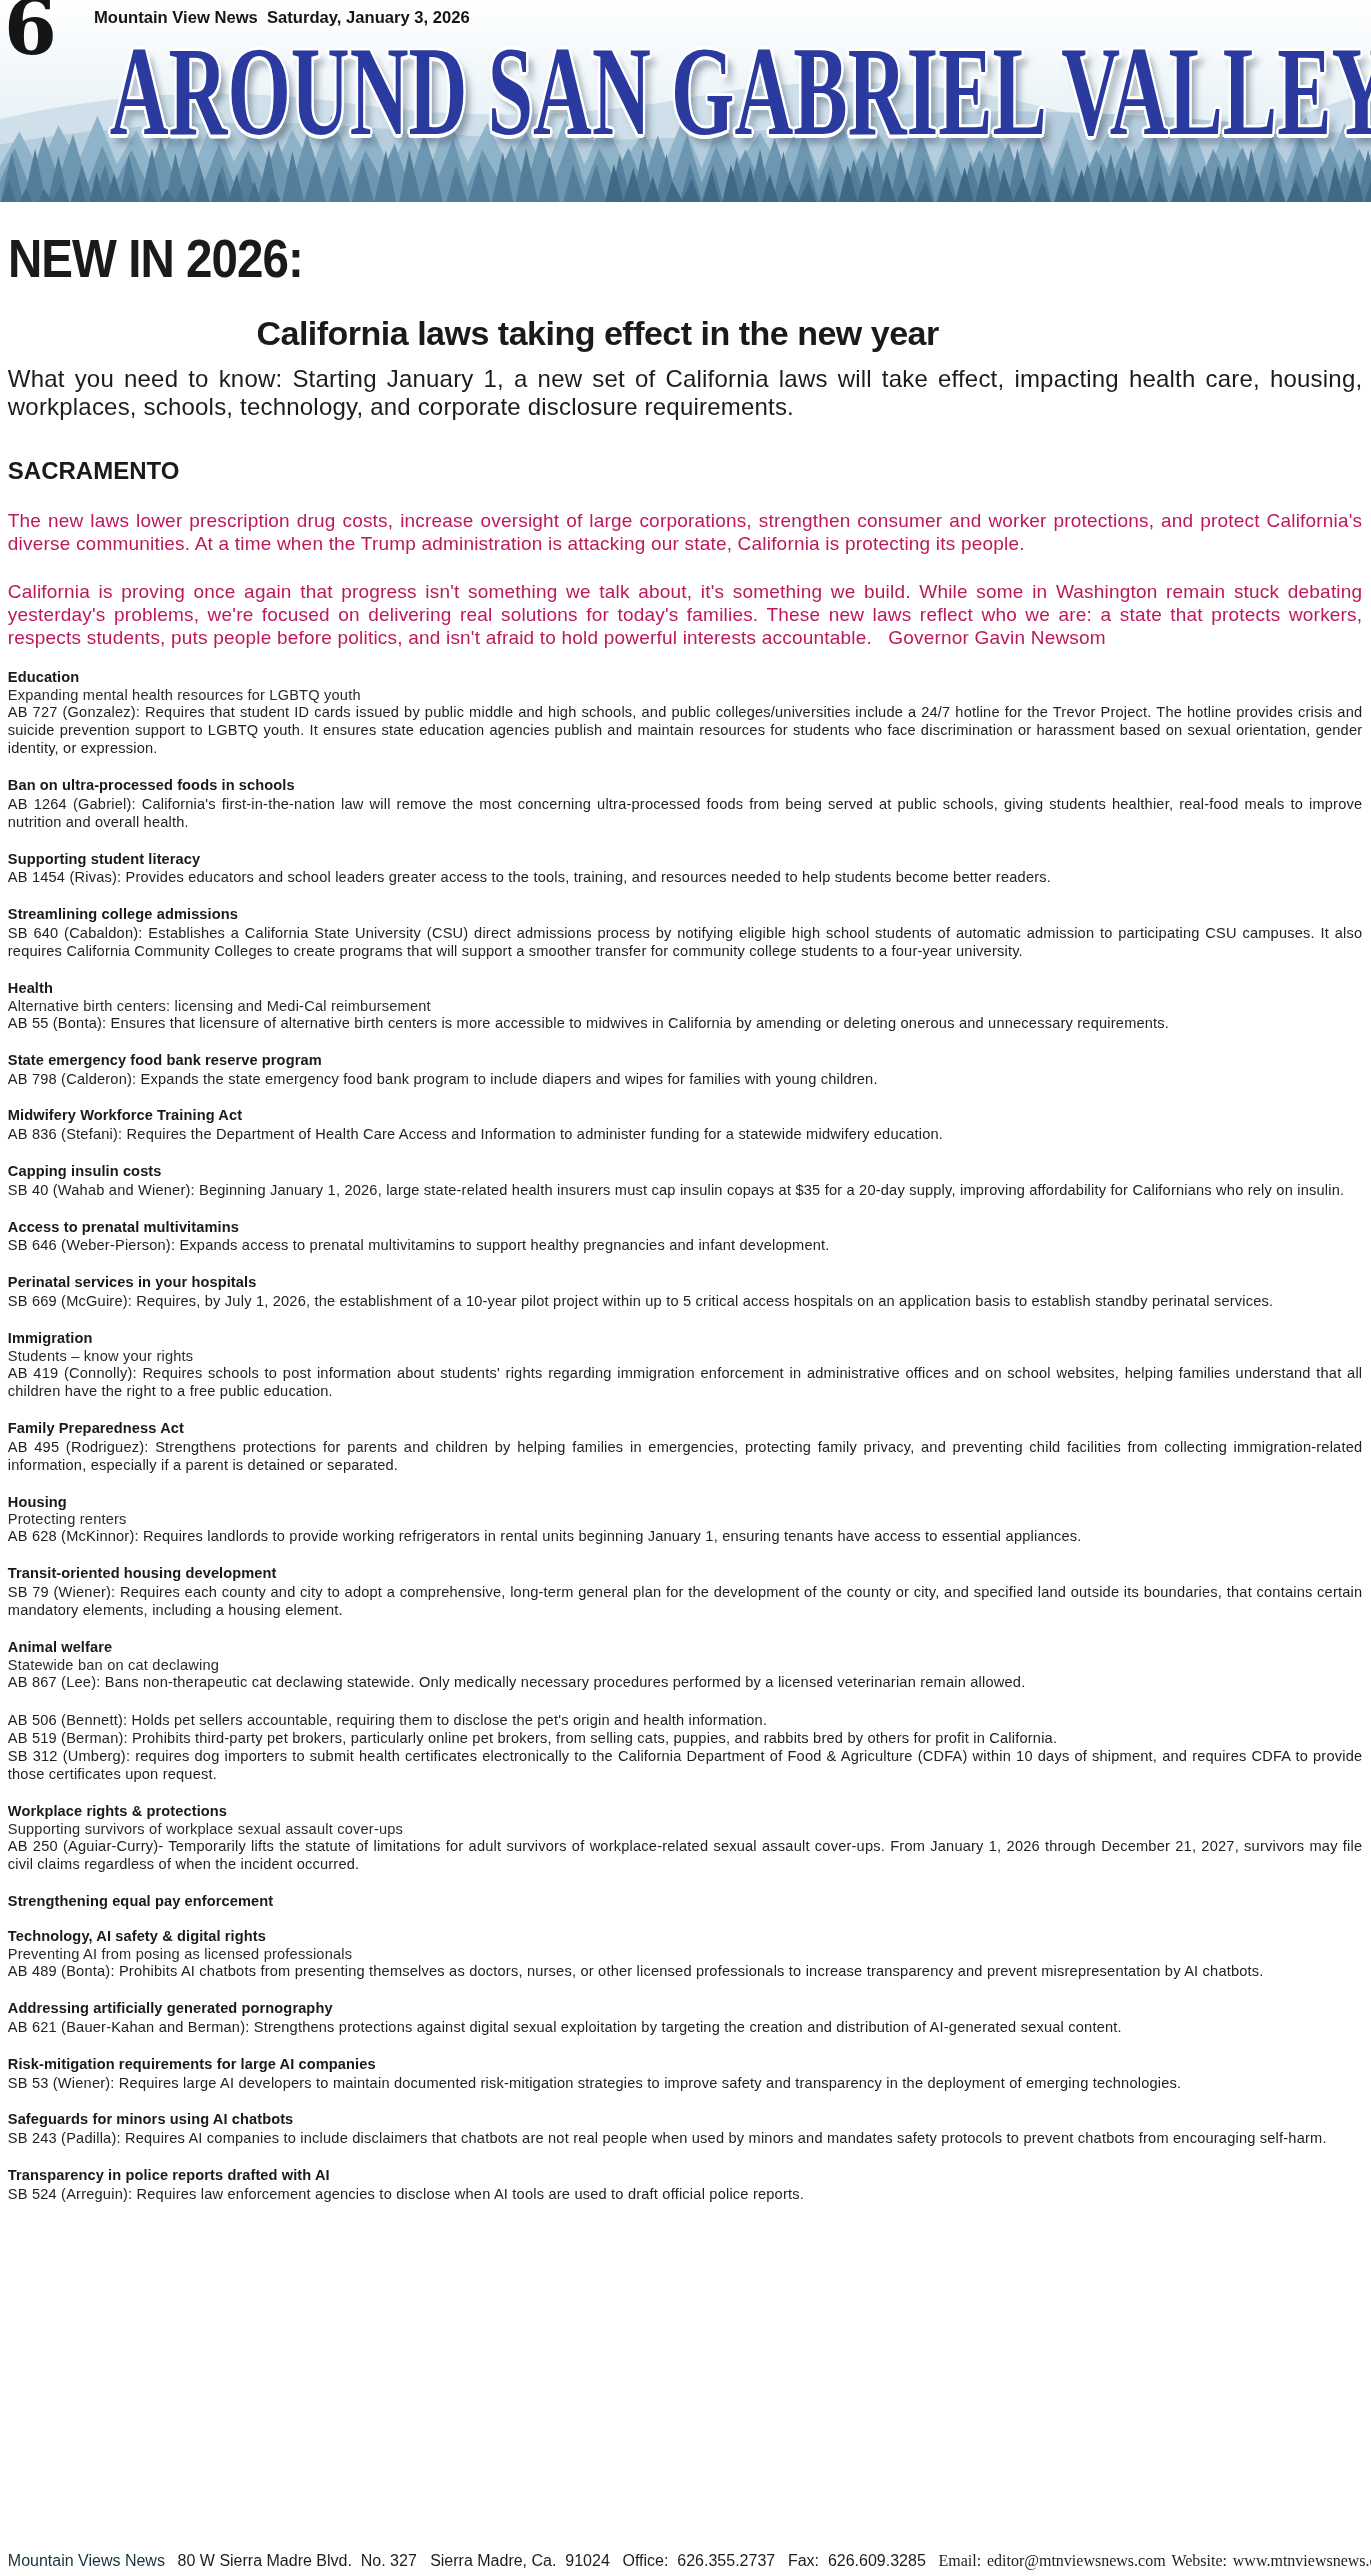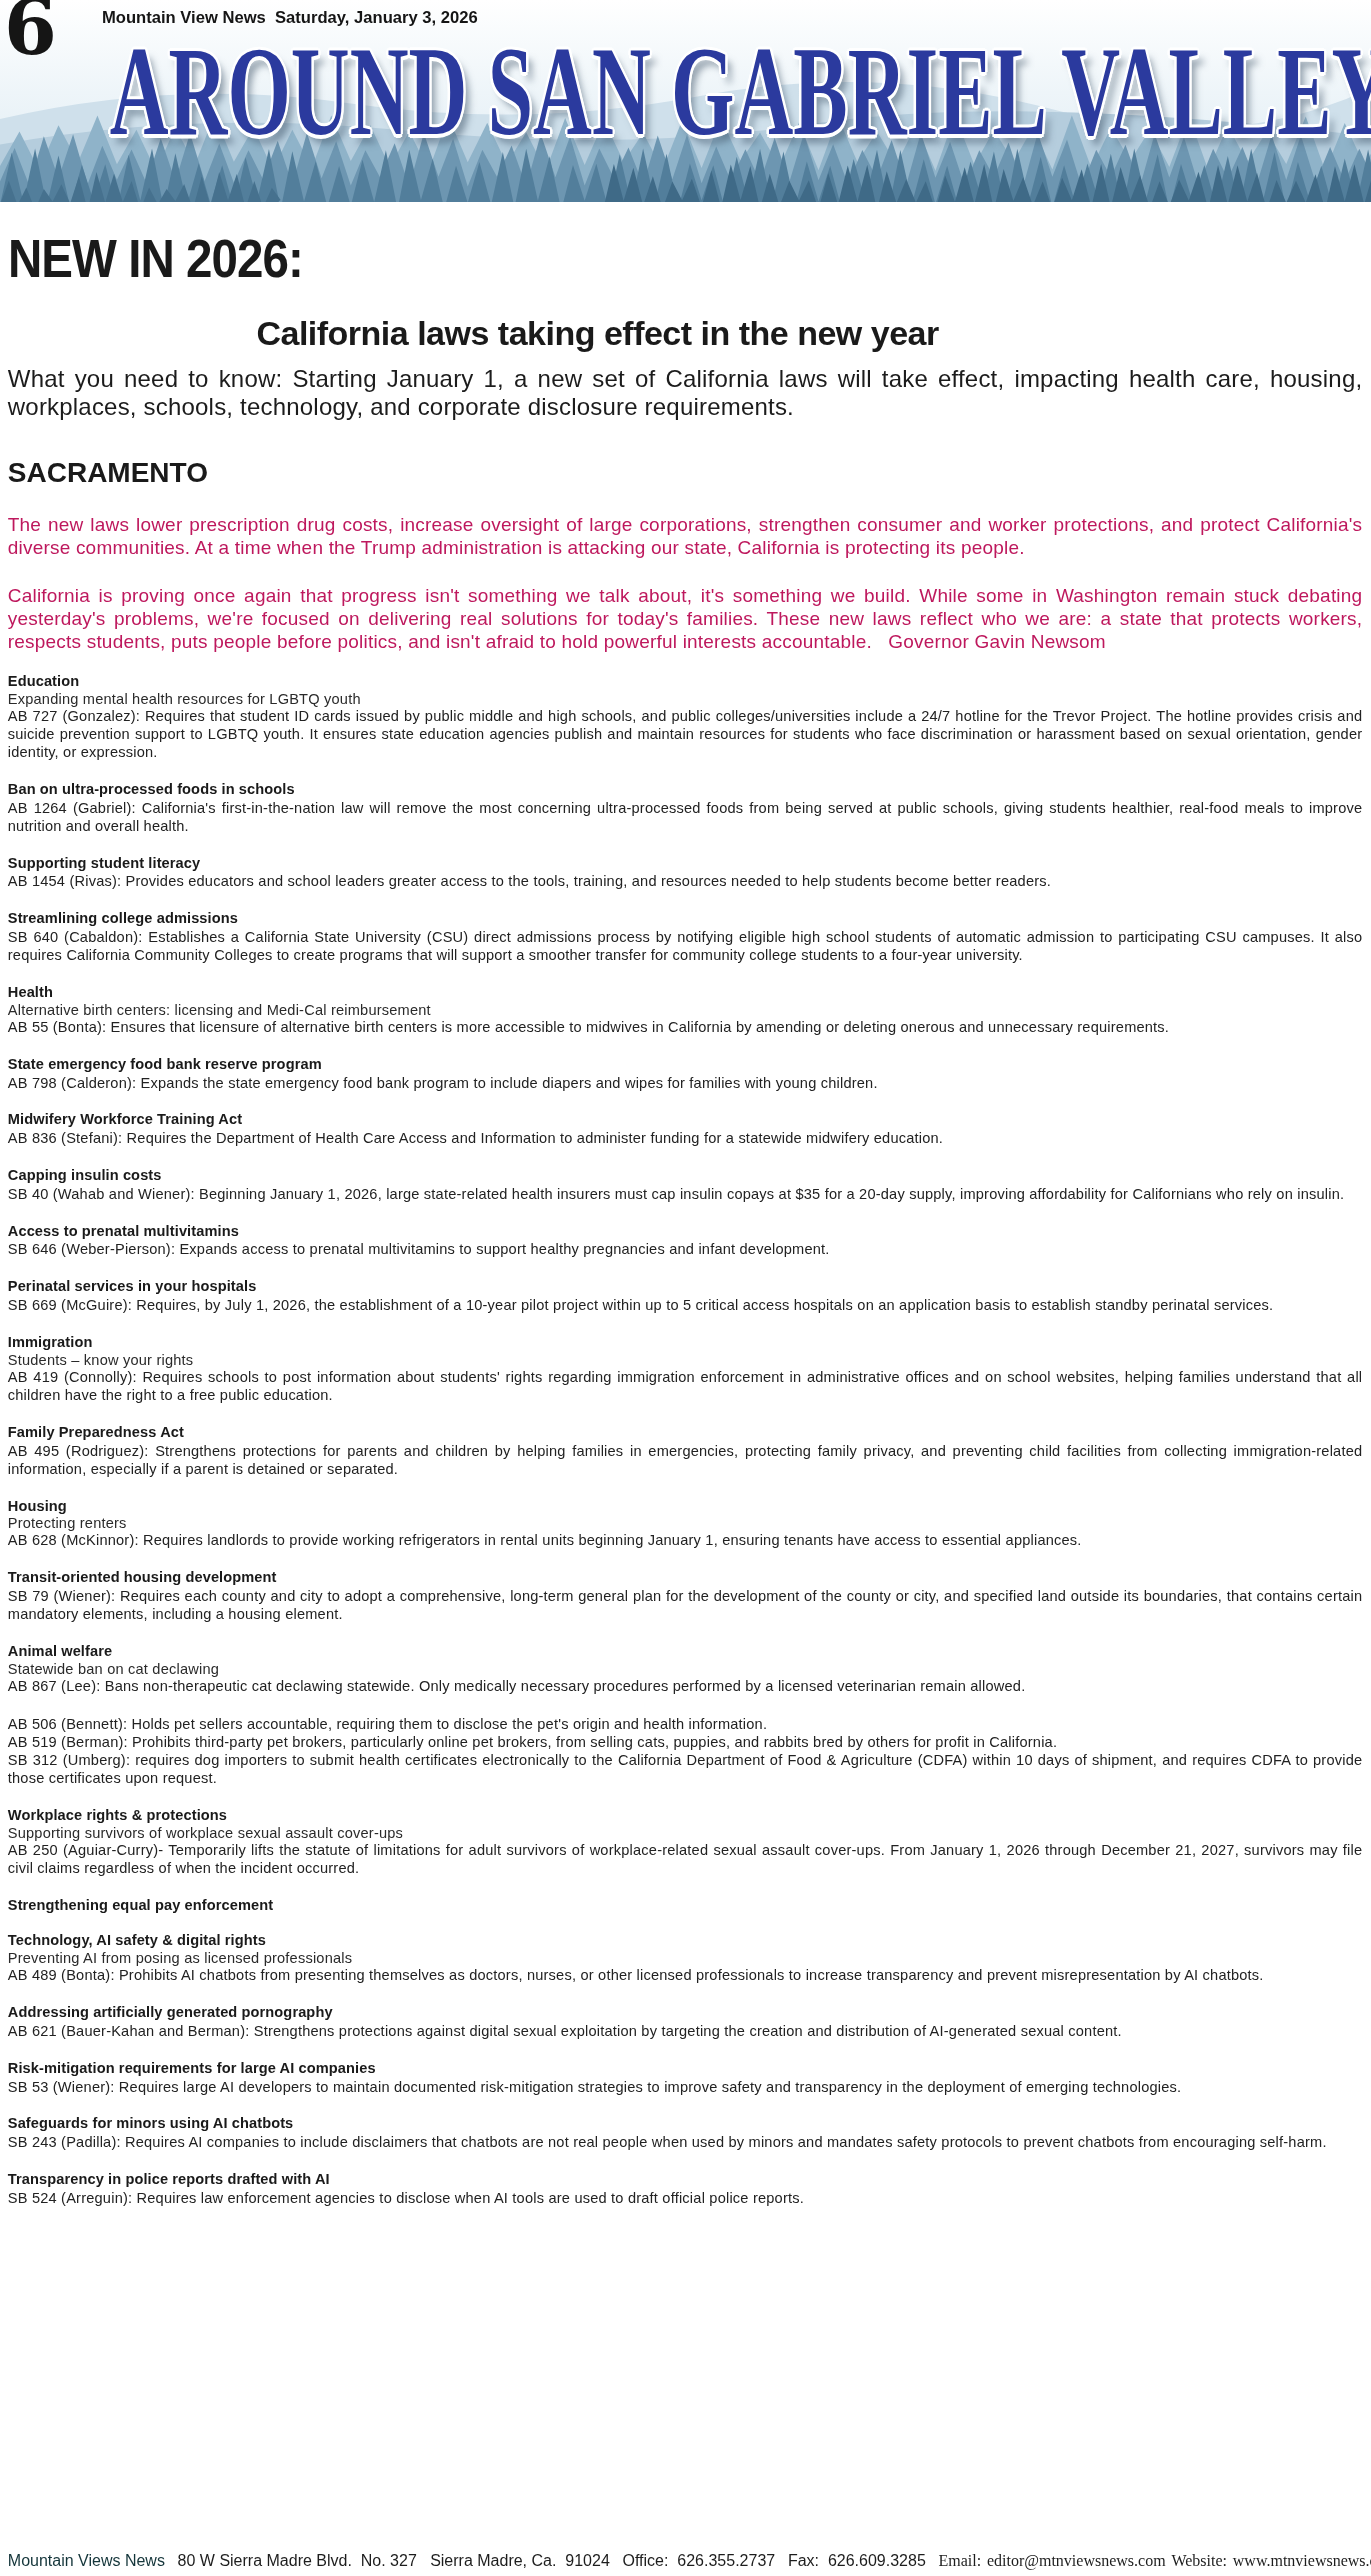--- a/index.html
+++ b/index.html
@@ -9,21 +9,21 @@
   }
   
   .banner{position:relative;width:1372px;height:202px;overflow:hidden;background:#fff;}
   .banner svg{position:absolute;left:0;top:0;width:1372px;height:205px;}
   .page-number{
     position:absolute;left:3.9px;top:-9.7px;z-index:5;
     font-family:"DejaVu Serif","Liberation Serif",serif;font-weight:bold;
     font-size:76px;line-height:1;color:#151515;
   }
   .masthead{
-    position:absolute;left:102px;top:7.8px;z-index:5;
+    position:absolute;left:94px;top:7.8px;z-index:5;
     font-size:16.6px;font-weight:bold;color:#151515;white-space:pre;
   }
   .banner-title{
     position:absolute;left:0;top:29px;width:100%;z-index:4;
     text-align:center;white-space:nowrap;
     font-family:"Liberation Serif","DejaVu Serif",serif;font-weight:bold;
     font-size:97px;line-height:1;color:#2b3a9e;
     transform:scale(0.84,1.30);transform-origin:50% 0;
     text-shadow:
       2.9px 0 0 #fff,-2.9px 0 0 #fff,0 2.9px 0 #fff,0 -2.9px 0 #fff,
@@ -35,21 +35,21 @@
   .kicker{
     margin:25px 0 0;font-size:50px;font-weight:bold;letter-spacing:-1px;color:#1a1a1a;
     transform:scale(0.95,1.08);transform-origin:0 0;
   }
   .headline-row{text-align:center;padding-right:175px;margin:29px 0 5.8px;}
   .headline{font-size:34px;font-weight:bold;color:#1a1a1a;letter-spacing:-0.5px;}
   .lead{
     font-size:24px;line-height:1.2;letter-spacing:0.2px;color:#1c1c1c;
     text-align:justify;white-space:pre-wrap;margin:11.7px 0 0;
   }
-  .dateline{font-size:28px;font-weight:bold;margin:35px 0 16px;color:#1a1a1a;}
+  .dateline{font-size:24px;font-weight:bold;margin:35px 0 16px;color:#1a1a1a;}
   .intro-para{
     font-size:19px;line-height:1.22;letter-spacing:0.2px;color:#be185d;
     text-align:justify;white-space:pre-wrap;margin:24px 0 0;
   }
   
   #sections{margin-top:3.9px;}
   .section{margin-top:19.5px;}
   .section .heading{font-size:14.6px;font-weight:bold;color:#1a1a1a;margin:0 0 1.9px;letter-spacing:0.1px;}
   .section .subhead{font-size:14.6px;color:#2a2a2a;letter-spacing:0.2px;margin:0;}
   .section p{font-size:14.6px;line-height:1.25;letter-spacing:0.2px;color:#222;

